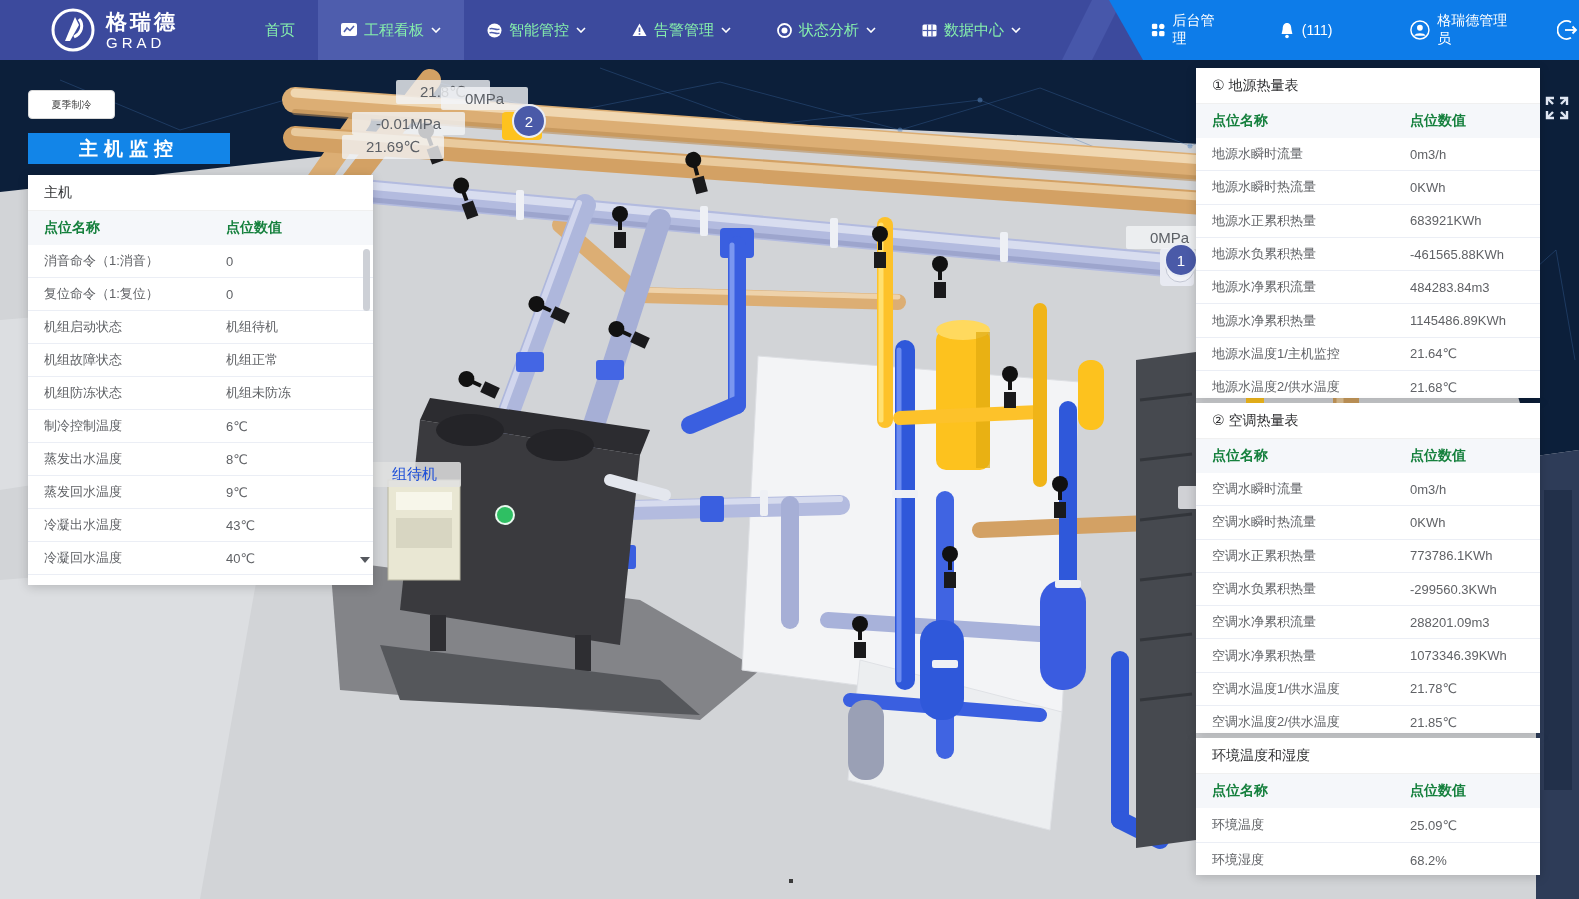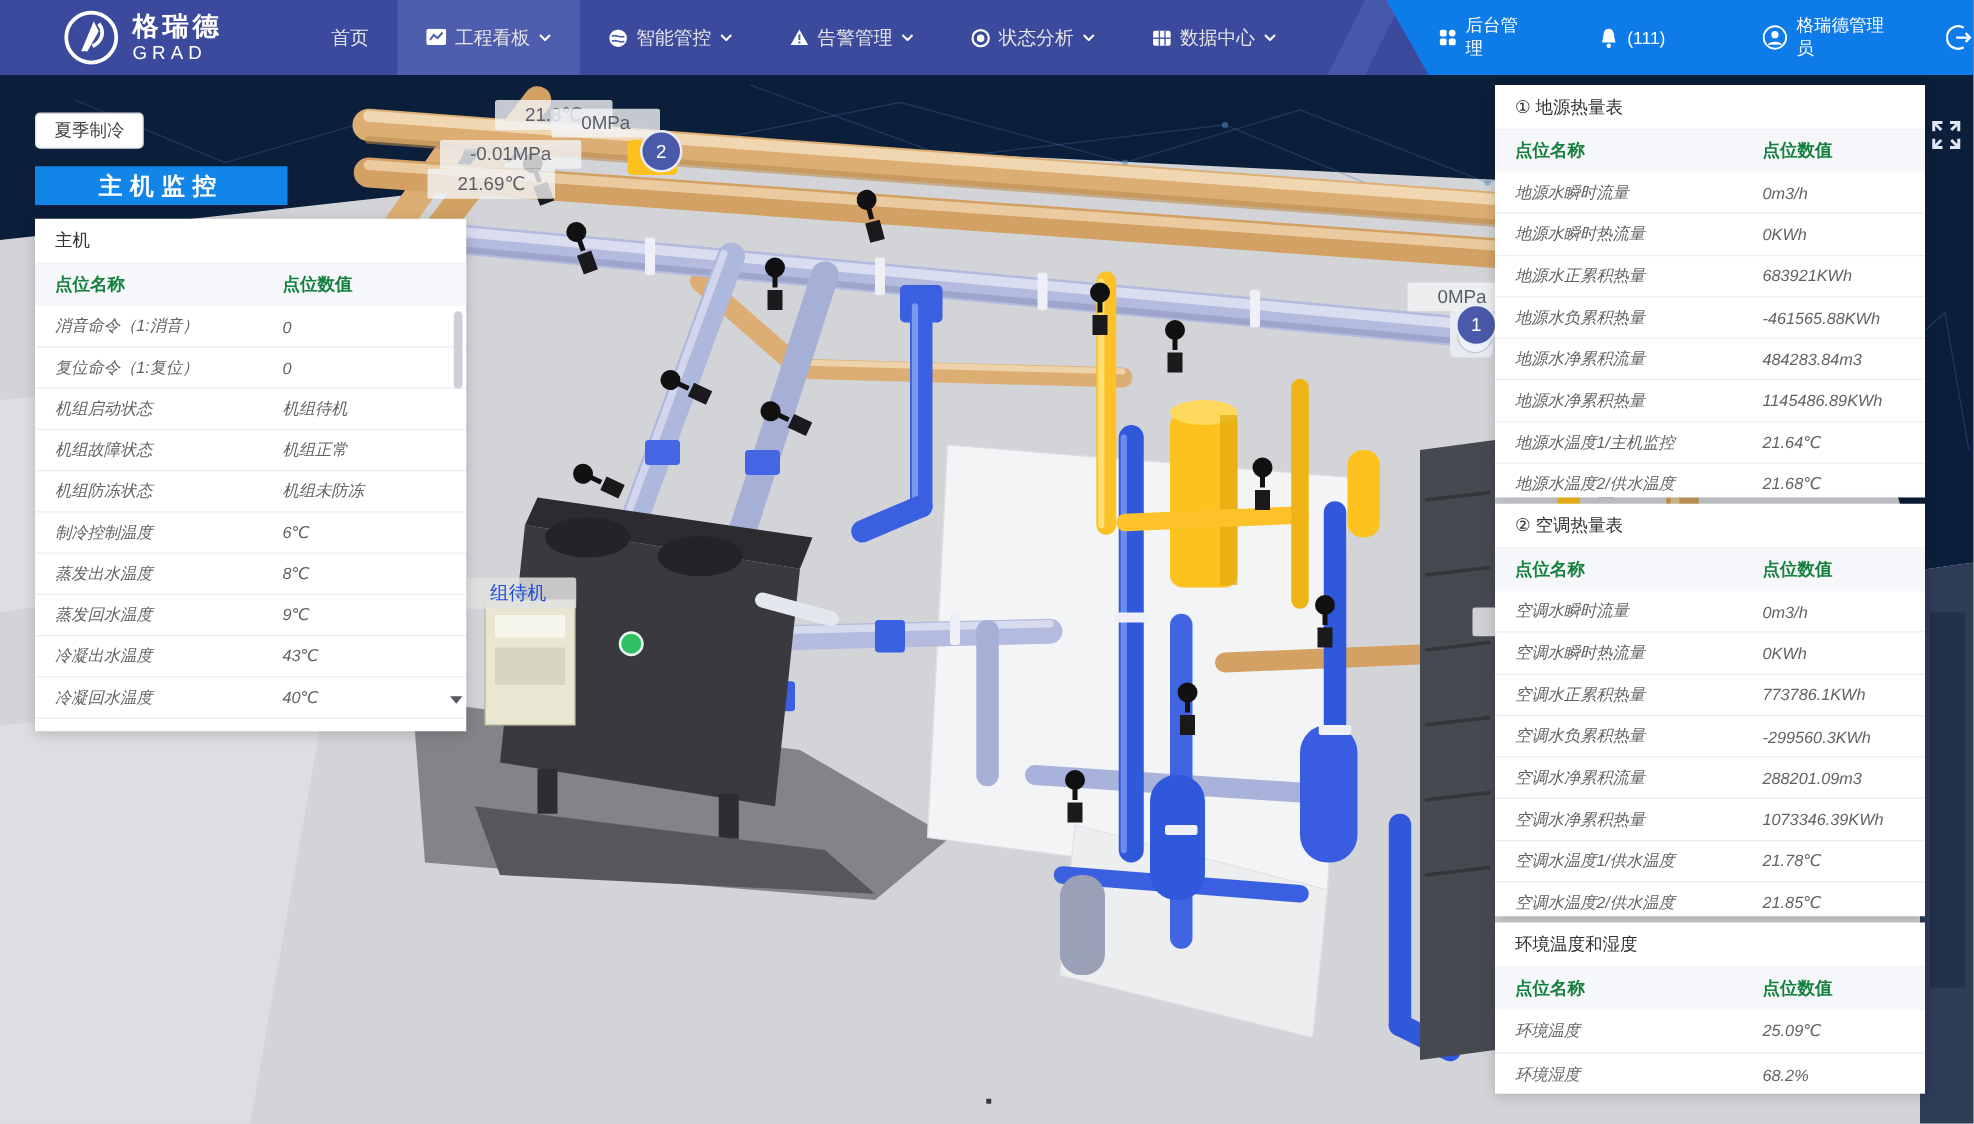--- a/index.html
+++ b/index.html
@@ -11,42 +11,42 @@
   
   .navbar{position:absolute;top:0;left:0;width:1579px;height:60px;background:#3c4a9d;z-index:50;}
   .nav-bright{position:absolute;top:0;left:1095px;width:484px;height:60px;background:#0d7ce9;
     clip-path:polygon(14px 0,484px 0,484px 60px,48px 60px);}
   .nav-bright-edge{position:absolute;top:0;left:1062px;width:60px;height:60px;background:#4757aa;
     clip-path:polygon(30px 0,60px 0,30px 60px,0 60px);}
   .logo{position:absolute;left:50px;top:7px;display:flex;align-items:center;gap:10px;color:#fff;}
   .logo-text .cn{font-size:21px;font-weight:bold;letter-spacing:3px;line-height:24px;}
   .logo-text .en{font-size:15px;letter-spacing:4px;line-height:17px;}
   .nav-menu{position:absolute;left:242px;top:0;height:60px;display:flex;align-items:stretch;}
-  .nav-item{display:flex;align-items:center;gap:7px;padding:0 23px;color:#e5e5e5;font-size:15px;cursor:pointer;}
+  .nav-item{display:flex;align-items:center;gap:7px;padding:0 23px;color:#86efac;font-size:15px;cursor:pointer;}
   .nav-item.active{background:#4e5dad;}
   .nav-right{position:absolute;right:0;top:0;height:60px;width:470px;display:flex;align-items:center;color:#fff;font-size:14px;}
   .nav-right .grp{display:flex;align-items:center;gap:7px;cursor:pointer;}
   
   .scene{position:absolute;top:60px;left:0;width:1579px;height:839px;z-index:1;}
   .scene-label{position:absolute;background:rgba(243,244,246,.8);color:#5c6066;font-size:15px;
     padding:3px 24px;border-radius:2px;white-space:nowrap;z-index:6;}
   .scene-label.dim{background:rgba(225,225,225,.85);color:#1d4ed8;}
   .badge{position:absolute;width:30px;height:30px;border-radius:50%;background:#4a5aa8;
     border:2px solid #e9edf5;color:#fff;font-size:15px;display:flex;align-items:center;justify-content:center;z-index:7;cursor:pointer;}
   .expand-btn{position:absolute;left:1543px;top:94px;width:28px;height:28px;z-index:45;cursor:pointer;}
   .tiny-dot{position:absolute;left:789px;top:879px;width:4px;height:4px;background:#3a3a3a;z-index:6;}
   
   .btn-season{position:absolute;left:28px;top:90px;width:85px;height:27px;background:#fff;border:1px solid #d9d9d9;
-    border-radius:4px;font-size:14px;color:#444;display:flex;align-items:center;justify-content:center;z-index:40;cursor:pointer;}
+    border-radius:4px;font-size:10px;color:#444;display:flex;align-items:center;justify-content:center;z-index:40;cursor:pointer;}
   .btn-monitor{position:absolute;left:28px;top:133px;width:202px;height:31px;background:#1285e8;color:#fff;
     font-size:19px;font-weight:bold;letter-spacing:6px;display:flex;align-items:center;justify-content:center;z-index:40;cursor:pointer;}
   .card{position:absolute;background:#fff;z-index:40;box-shadow:0 2px 10px rgba(0,0,0,.18);overflow:hidden;}
   .card-title{font-size:14px;color:#303133;padding:9px 16px 8px 16px;border-bottom:1px solid #f0f0f0;}
   .thead{display:flex;background:#f5f7fa;height:34px;align-items:center;font-size:14px;font-weight:bold;color:#15803d;}
-  .trow{display:flex;height:32px;align-items:center;font-size:13px;color:#606266;border-bottom:1px solid #ebeef5;font-style:italic;}
+  .trow{display:flex;height:32px;align-items:center;font-size:13px;color:#606266;border-bottom:1px solid #ebeef5;}
   .cname{padding-left:16px;flex:0 0 182px;white-space:nowrap;}
   .cval{white-space:nowrap;}
   .host-panel{left:28px;top:175px;width:345px;height:410px;}
   .host-panel .cname{flex-basis:182px;}
   .right-card{left:1196px;width:344px;}
   .right-card .cname{flex-basis:198px;}
   .right-card .trow{height:32.3px;}
   .rc1{top:68px;height:330px;}
   .rc2{top:403px;height:330px;}
   .rc3{top:738px;height:137px;}

